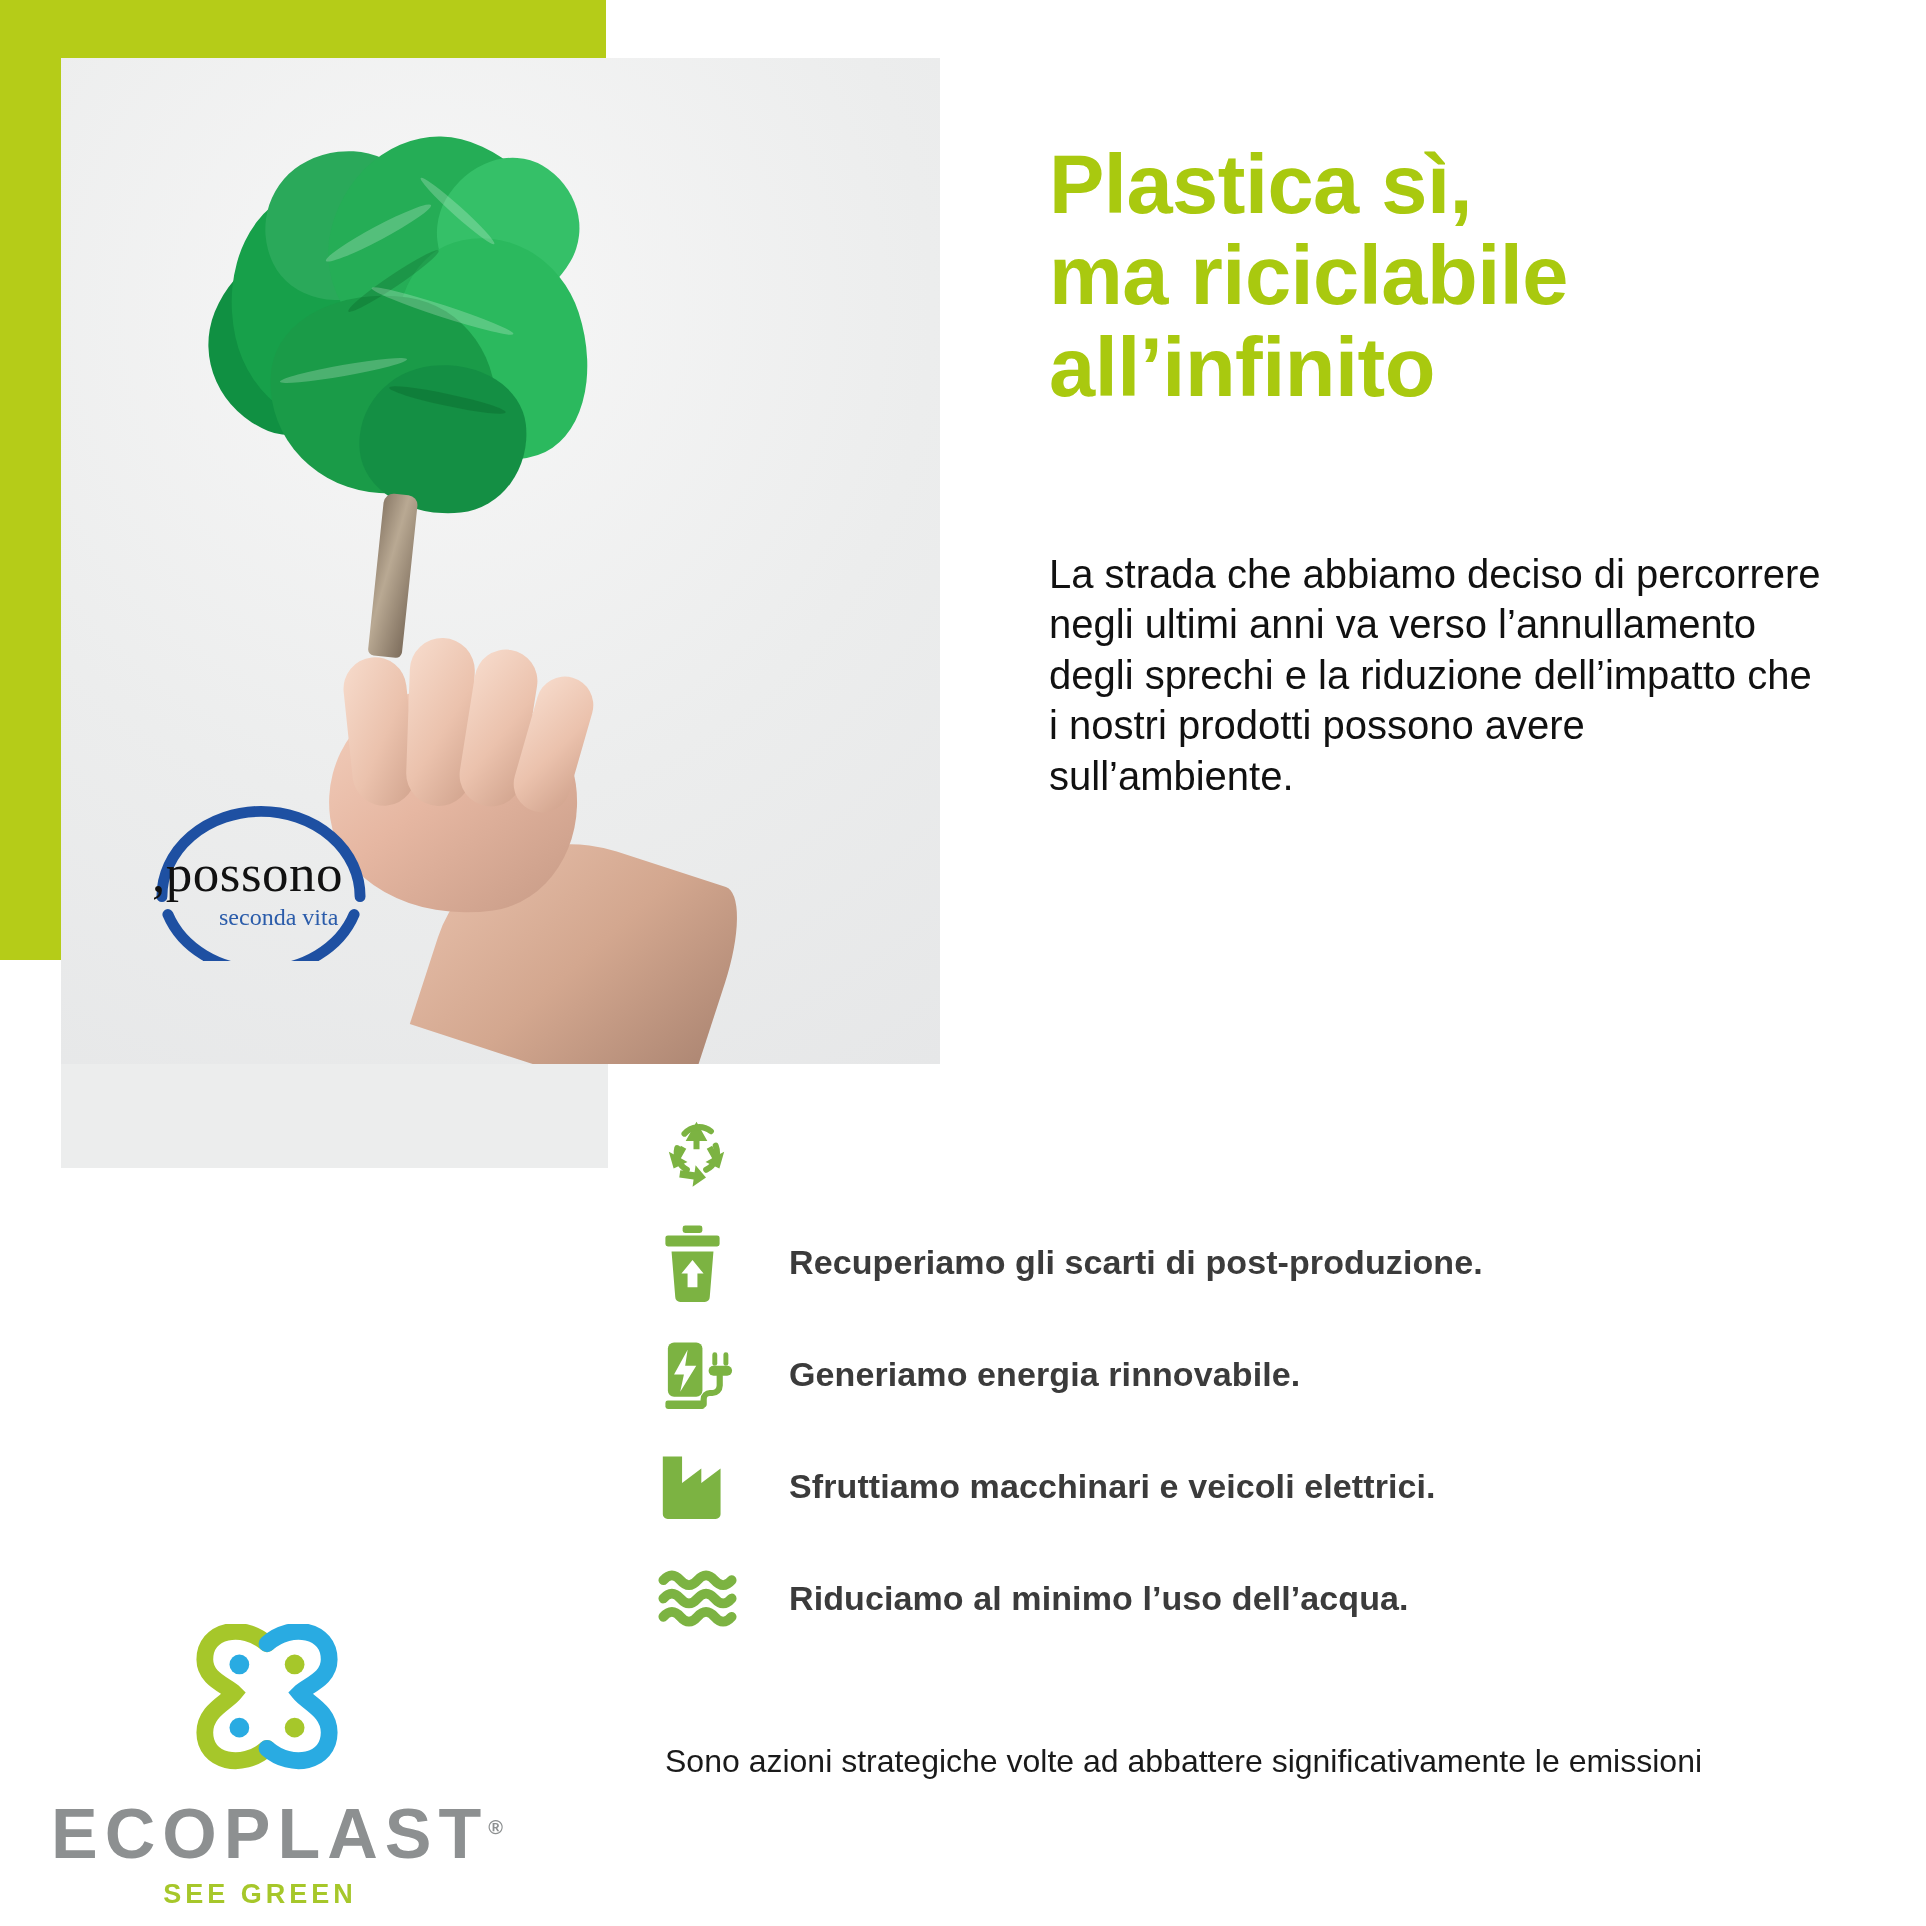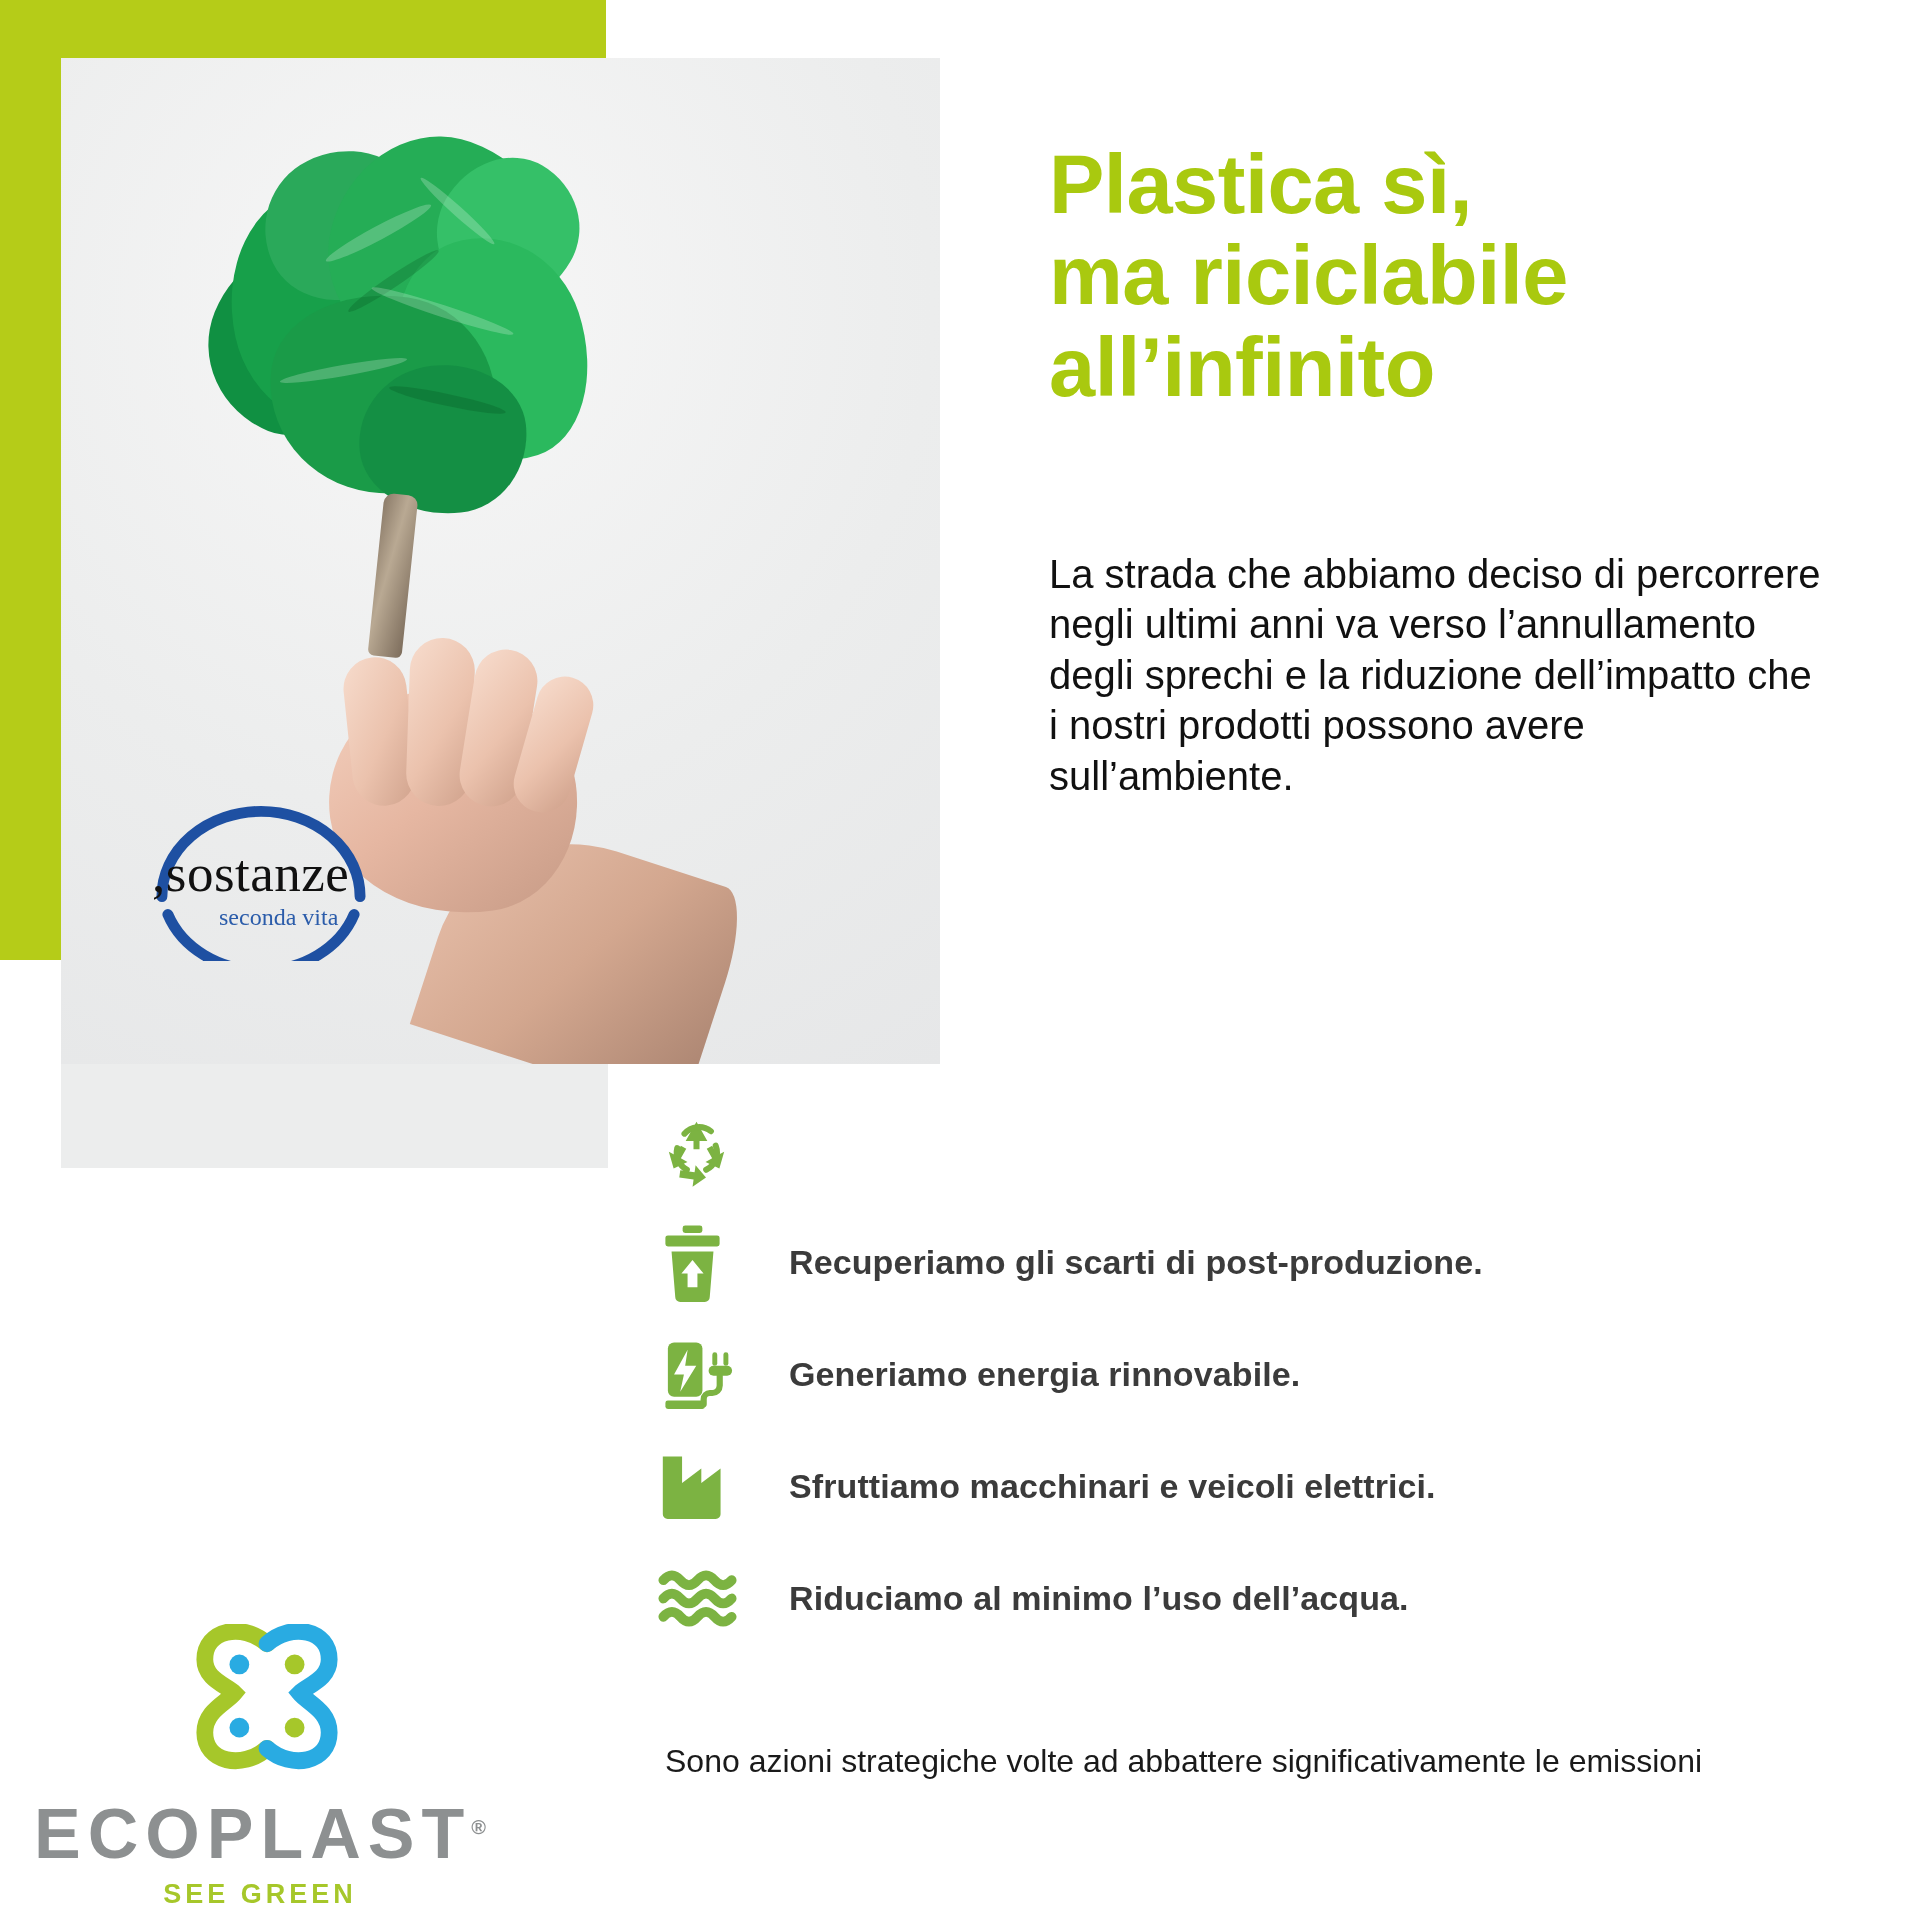--- a/index.html
+++ b/index.html
@@ -244,24 +244,24 @@
   }
   .ecoplast-mark {
     position: absolute;
     left: 158px;
     top: 0;
     width: 168px;
     height: 153px;
   }
   .ecoplast-word {
     position: absolute;
-    left: 0;
+    left: 8px;
     top: 170px;
     width: 470px;
-    text-align: center;
+    text-align: right;
     font-size: 70px;
     font-weight: bold;
     color: #8d9091;
     letter-spacing: 7px;
     white-space: nowrap;
   }
   .reg-mark {
     font-size: 20px;
     vertical-align: super;
     letter-spacing: 0;
@@ -314,21 +314,21 @@
         <div class="finger f2"></div>
         <div class="finger f3"></div>
         <div class="finger f4"></div>
       </div>
 
       <div class="plastica-logo">
         <svg width="238" height="213" viewBox="0 0 240 215" aria-hidden="true">
           <path d="M 20 150 A 100 86 0 1 1 220 150" fill="none" stroke="#1e50a2" stroke-width="11" stroke-linecap="round"></path>
           <path d="M 26 168 A 100 86 0 0 0 214 168" fill="none" stroke="#1e50a2" stroke-width="11" stroke-linecap="round"></path>
         </svg>
-        <div class="plastica-word">,sostanze</div>
+        <div class="plastica-word">,possono</div>
         <div class="plastica-sub">seconda vita</div>
       </div>
 
     </div>
     <div class="photo-bottom"></div>
   </div>
 
   <div class="headline">
     <div>Plastica sì,</div>
     <div>ma riciclabile</div>

